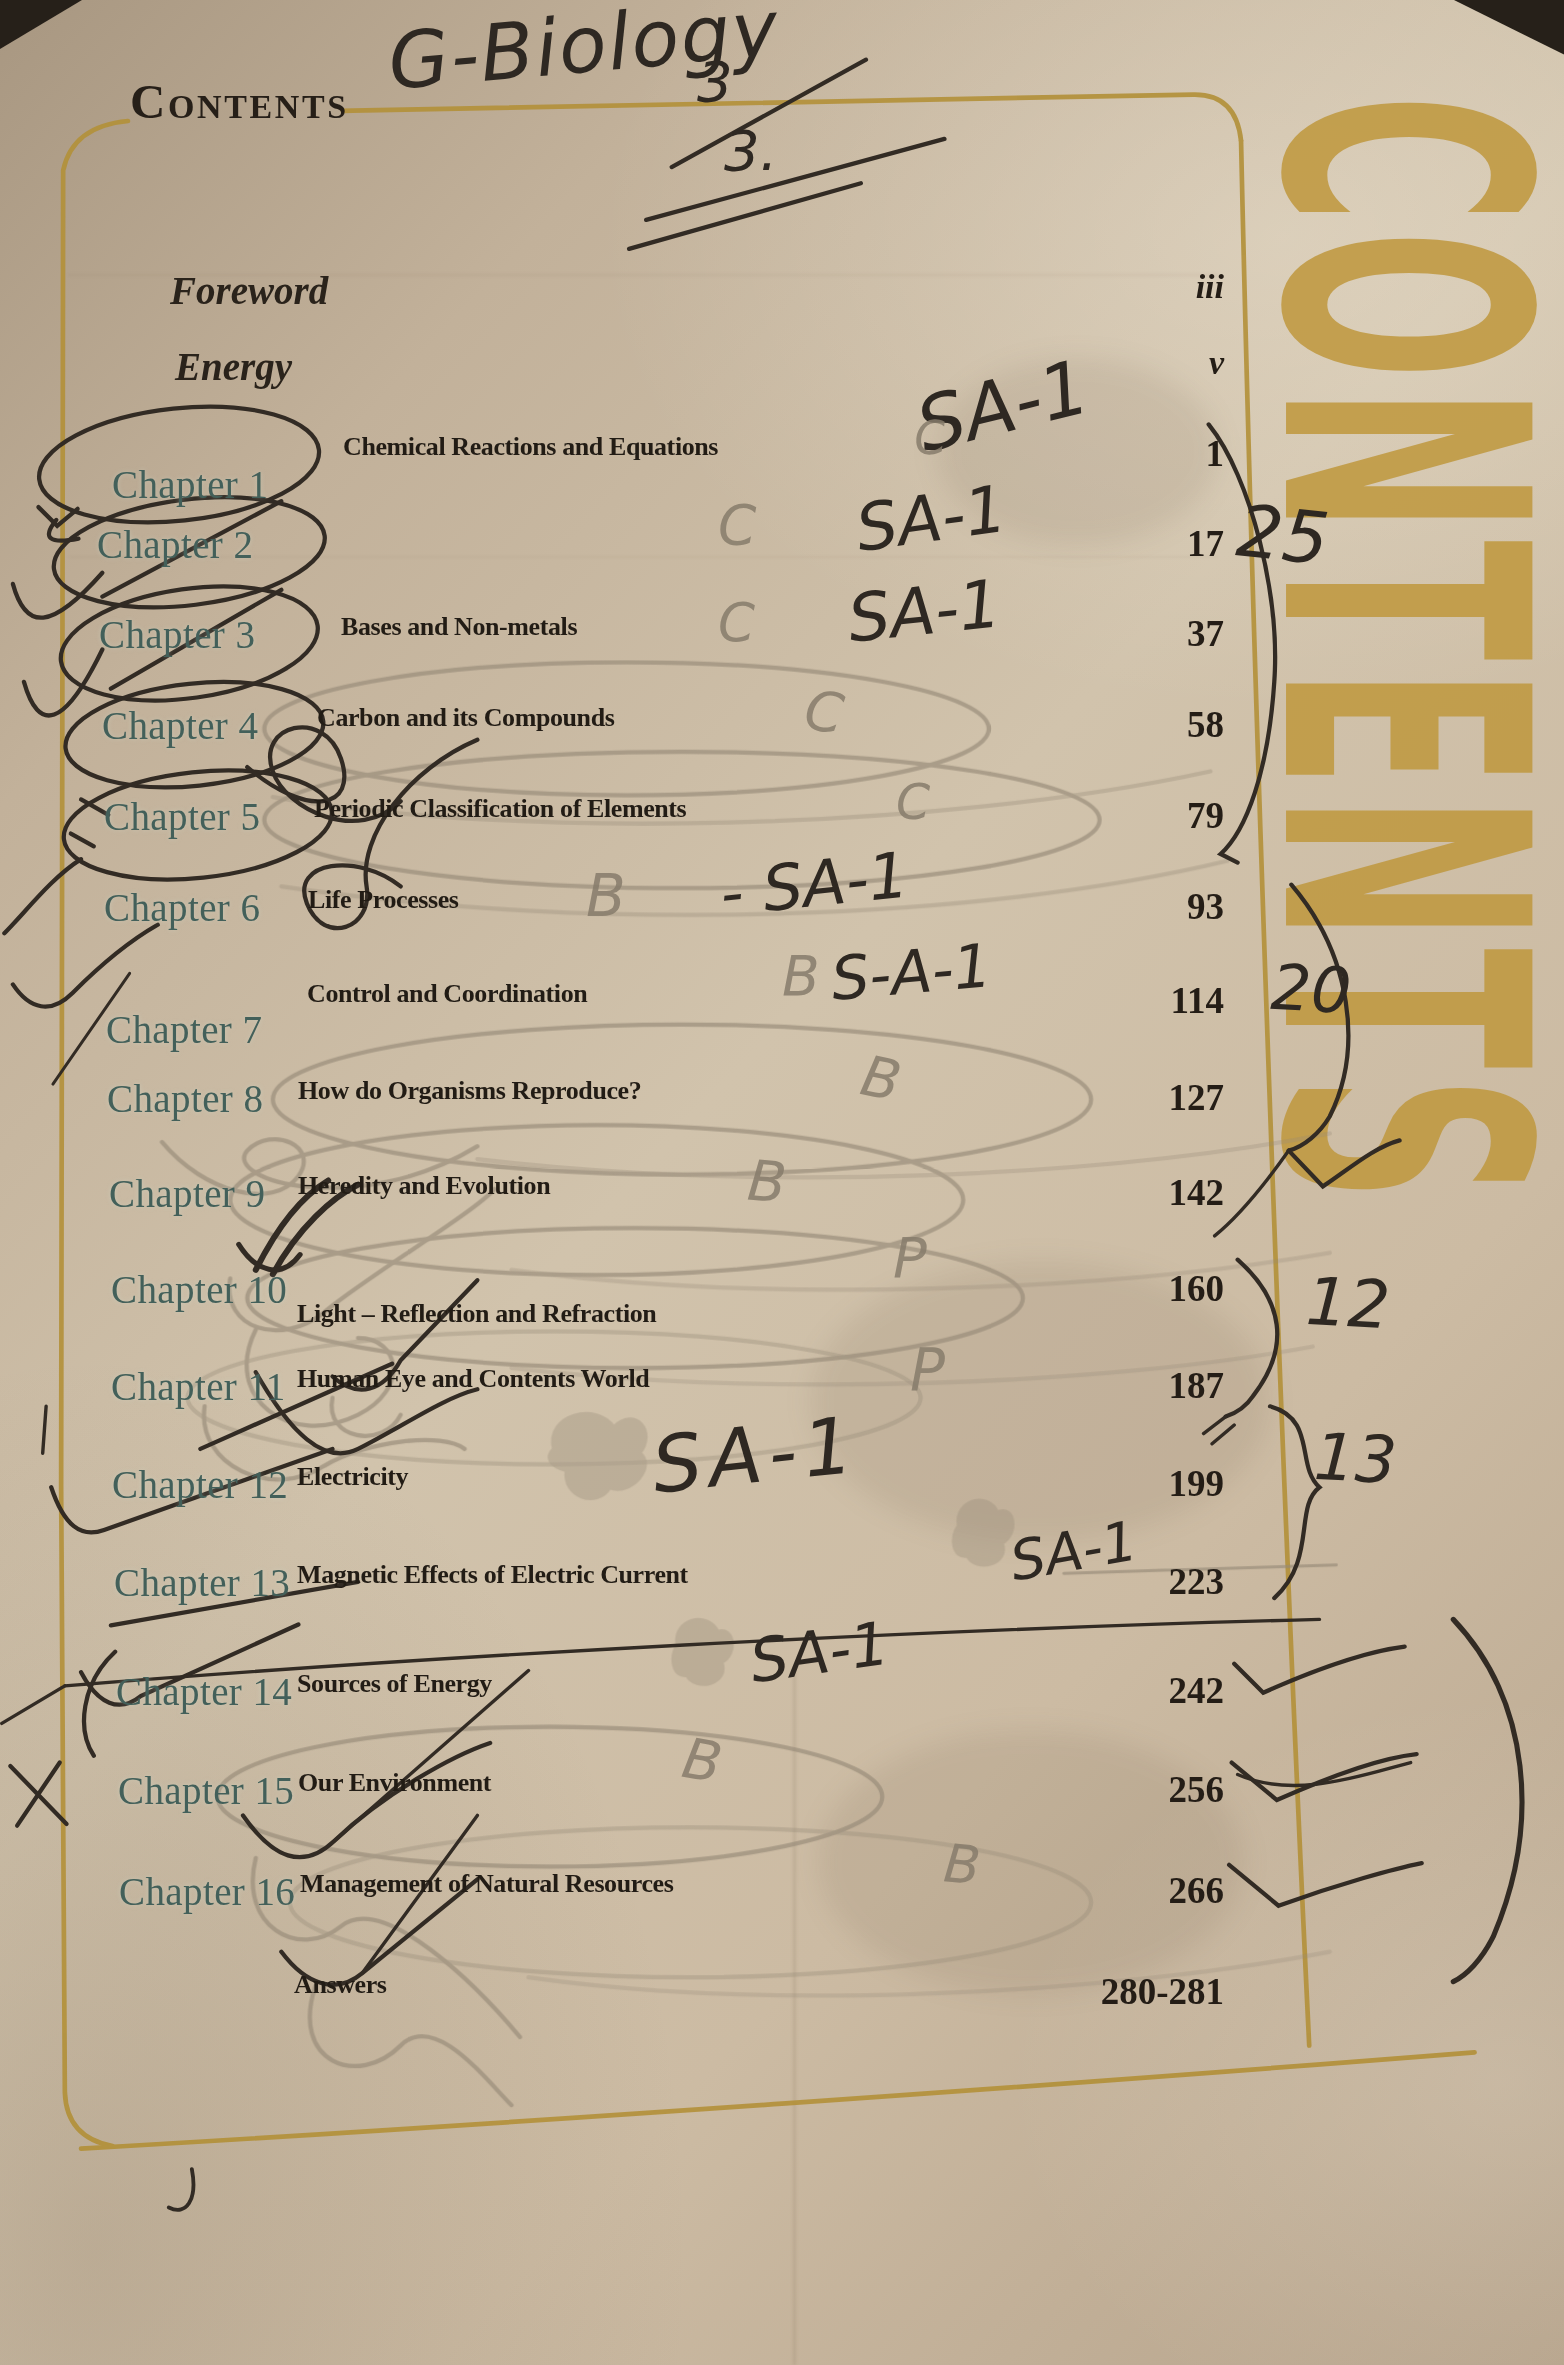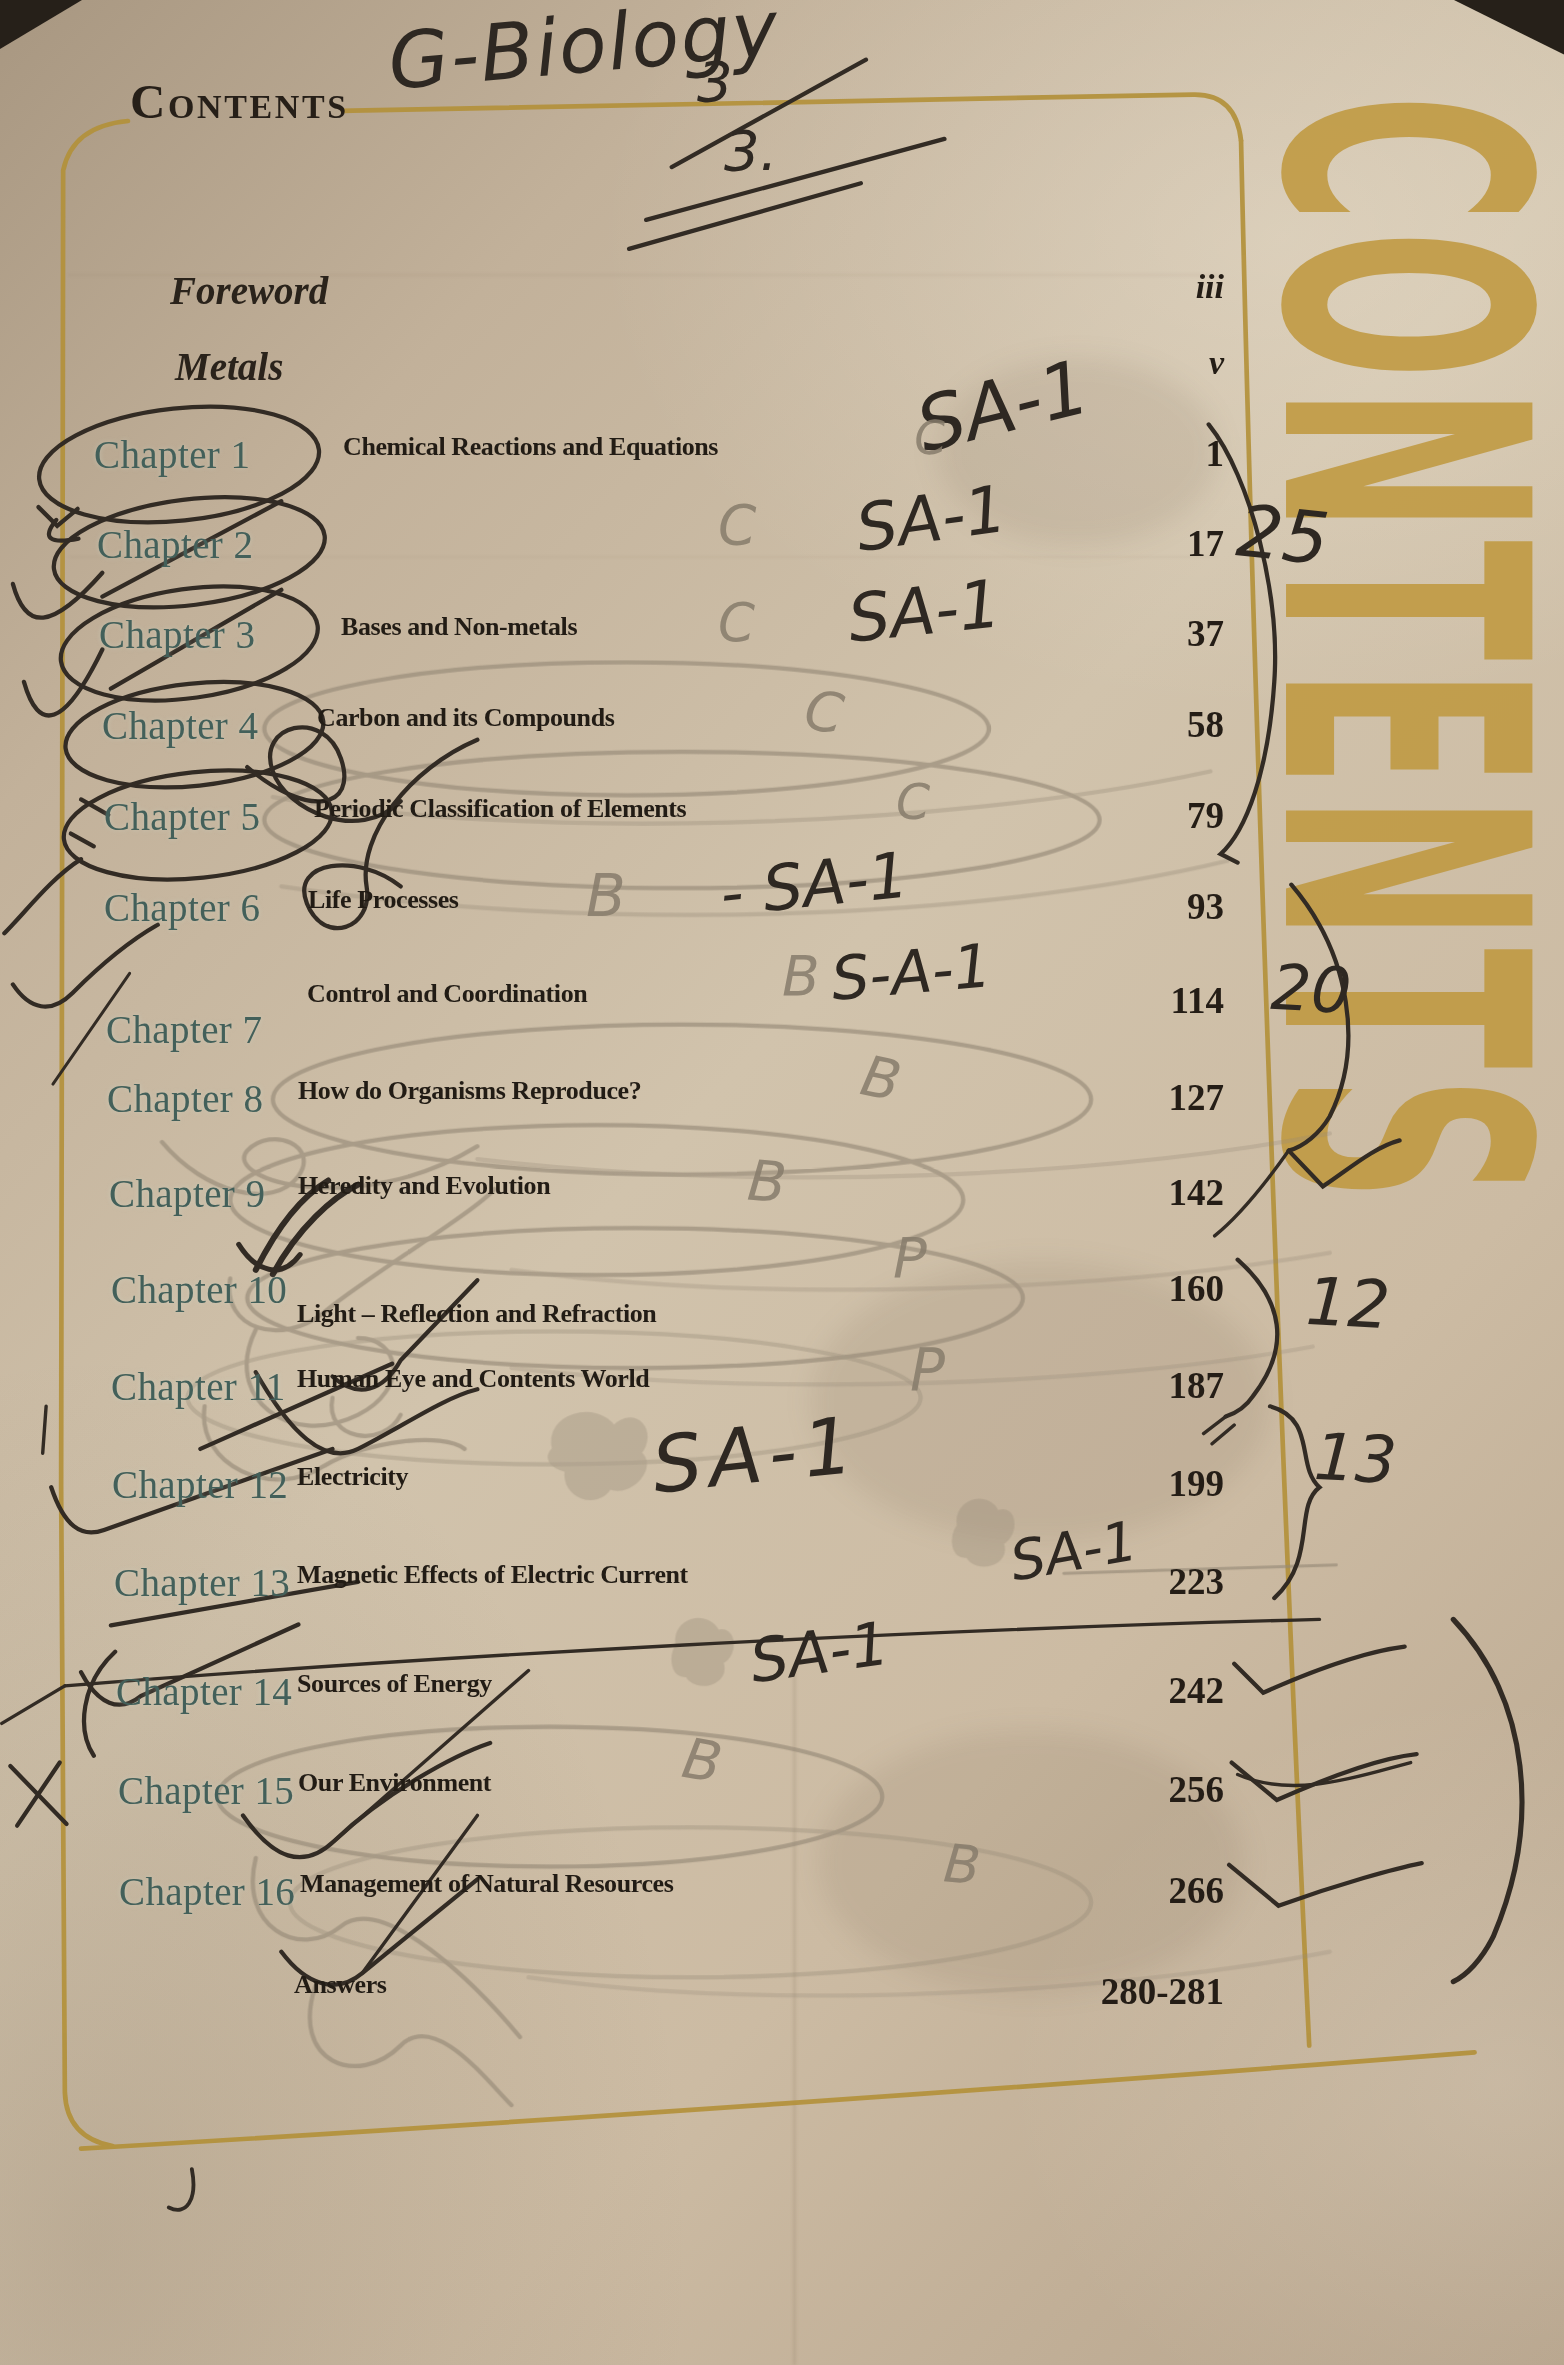--- a/index.html
+++ b/index.html
@@ -152,26 +152,26 @@
 
   <div class="hand" style="left:388px;top:0px;font-size:78px;transform:rotate(-5deg);letter-spacing:1.7px;">G-Biology</div>
   <div class="hand" style="left:697px;top:49px;font-size:56px;">3</div>
   <div class="hand" style="left:724px;top:118px;font-size:56px;">3.</div>
 
   <div class="row" style="top:268px;">
     <span class="fm" style="left:170px;">Foreword</span>
     <span class="pg roman">iii</span>
   </div>
   <div class="row" style="top:344px;">
-    <span class="fm" style="left:175px;">Metals</span>
+    <span class="fm" style="left:175px;">Energy</span>
     <span class="pg roman">v</span>
   </div>
 
   <div class="row" style="top:432px;">
-    <span class="chlabel" style="left:94px;">Chapter 1</span>
+    <span class="chlabel" style="left:112px;margin-top:30px;">Chapter 1</span>
     <span class="chtitle" style="left:343px;">Chemical Reactions and Equations</span>
     <span class="pg">1</span>
   </div>
   <div class="row" style="top:522px;">
     <span class="chlabel" style="left:97px;">Chapter 2</span>
     <span class="pg">17</span>
   </div>
   <div class="row" style="top:612px;">
     <span class="chlabel" style="left:99px;">Chapter 3</span>
     <span class="chtitle" style="left:341px;">Bases and Non-metals</span>

